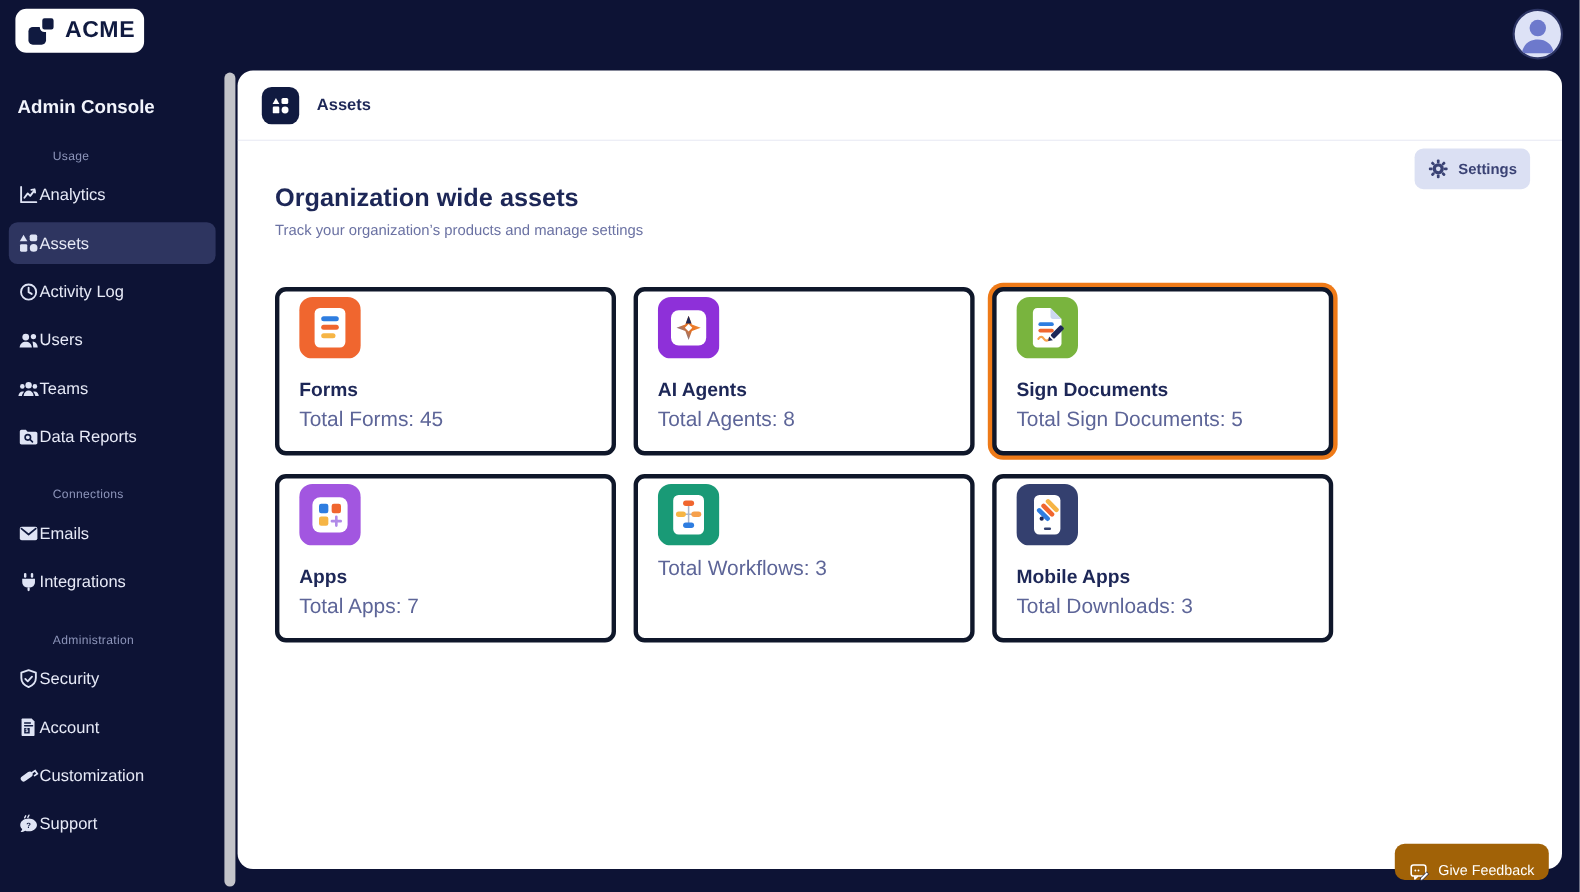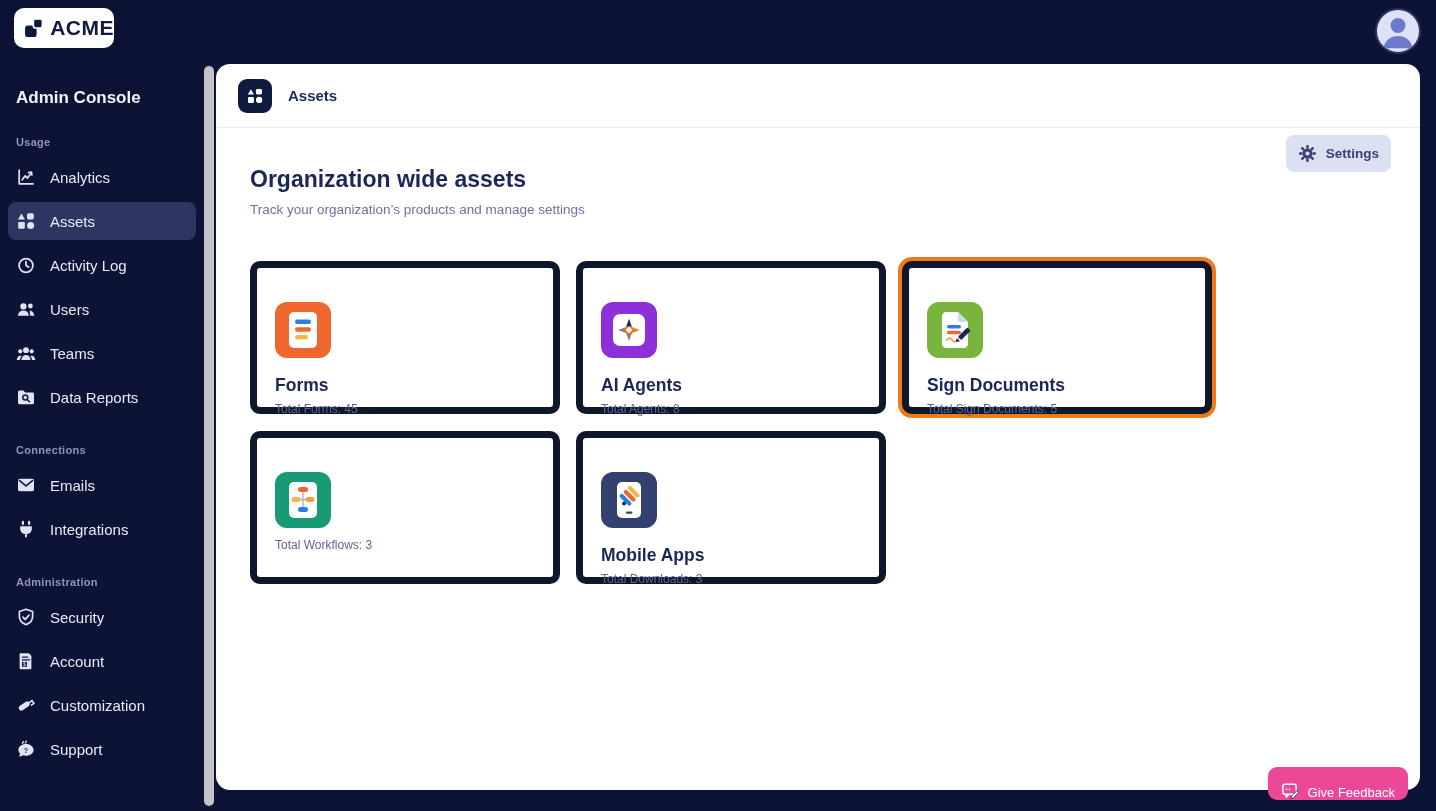--- a/index.html
+++ b/index.html
@@ -6,40 +6,40 @@
   html,body { width:1436px; height:811px; overflow:hidden; }
   body {
     background:#0d1335;
     font-family:"Liberation Sans", sans-serif;
     position:relative;
     color:#1d2757;
   }
   
   .topbar { position:absolute; top:0; left:0; right:0; height:64px; }
   .logo-pill {
-    position:absolute; left:14px; top:8px; width:100px; height:40px;
+    position:absolute; left:14px; top:8px; width:117px; height:40px;
     background:#ffffff; border-radius:10px; display:flex; align-items:center;
     padding-left:9px; gap:4px; cursor:pointer;
   }
   .logo-text { font-size:21px; font-weight:800; color:#101a40; letter-spacing:.5px; }
   .avatar {
     position:absolute; right:15px; top:8px; width:46px; height:46px;
     border-radius:50%; background:#dde2f6; border:2px solid #2c3463;
     overflow:hidden; cursor:pointer;
   }
   
   .sidebar { position:absolute; top:64px; left:0; width:204px; bottom:0; padding:24px 8px 0 8px; overflow:hidden; }
   .sidebar-title { font-size:17px; font-weight:700; color:#f2f4fc; padding-left:8px; }
   .nav-section-label {
-    font-size:11px; font-weight:700; color:#8d95ba; letter-spacing:.3px;
-    padding-left:8px; margin-top:28px; margin-bottom:10px;
+    font-size:11px; font-weight:400; color:#8d95ba; letter-spacing:.3px;
+    padding-left:8px; margin-top:28px; margin-bottom:10px;margin-left:32px;
   }
   .nav-item {
     height:38px; margin-bottom:6px; border-radius:8px; display:flex;
-    align-items:center; gap:14px; padding-left:8px; cursor:pointer; color:#e7eaf7;
+    align-items:center; padding-left:8px; cursor:pointer; color:#e7eaf7;
   }
   .nav-item.active { background:#2e3560; }
   .nav-label { font-size:15px; }
   .nav-ic { width:20px; height:20px; display:flex; }
   
   .scroll-thumb {
     position:absolute; left:204px; top:66px; width:10px; height:740px;
     background:#c3c4c9; border-radius:6px; z-index:6; cursor:grab;
   }
   
@@ -65,31 +65,31 @@
     align-items:center; gap:9px; cursor:pointer;
     font-family:"Liberation Sans", sans-serif;
     font-size:13.5px; font-weight:700; color:#3a4274;
   }
   
   .card-grid {
     margin-top:44px; display:grid; grid-template-columns:repeat(3,310px);
     column-gap:16px; row-gap:17px;
   }
   .card {
-    width:310px; height:153px; background:#ffffff; border:7px solid #0f172a;
-    border-radius:10px; padding:34px 18px; cursor:pointer;
+    width:310px; height:153px; background:#ffffff; border:4px solid #0f172a;
+    border-radius:10px; padding:5px 18px; cursor:pointer;
   }
   .card.highlighted { box-shadow:0 0 0 4px #ee7a18; }
   .card-title { font-size:17.5px; font-weight:800; color:#1d2757; margin-top:13px; }
-  .card-stat { font-size:12px; color:#5d6598; margin-top:6px; }
+  .card-stat { font-size:19px; color:#5d6598; margin-top:6px; }
   
   .feedback-btn {
-    position:absolute; top:767px; right:28px; height:33px; padding:0 13px;
-    background:#ec4899; border:none; border-radius:9px; display:flex;
-    align-items:flex-end; gap:8px; z-index:10; cursor:pointer;
+    position:absolute; top:767px; right:28px; height:33px; padding:16px 13px;
+    background:#a16207; border:none; border-radius:9px; display:flex;
+    align-items:flex-start; gap:8px; z-index:10; cursor:pointer;
     font-family:"Liberation Sans", sans-serif;
     font-size:13px; color:#ffffff;
   }
 </style>
 </head>
 <body>
 
 <div class="topbar">
   <div class="logo-pill">
     <svg width="32" height="32" viewBox="0 0 28 28">
@@ -333,20 +333,32 @@
           <path d="M20 38q2.5-3.4 5 0t5 0" stroke="#f6a04c" stroke-width="2" fill="none" stroke-linecap="round"></path>
           <g transform="rotate(45 36 33)">
             <rect x="33.6" y="24.5" width="4.8" height="13.5" rx="1.3" fill="#1d2757"></rect>
             <polygon points="33.6,39.5 38.4,39.5 36,43" fill="#1d2757"></polygon>
           </g>
         </svg>
         <div class="card-title">Sign Documents</div>
         <div class="card-stat">Total Sign Documents: 5</div>
       </div>
 
+      <div class="card">
+        <svg width="56" height="56" viewBox="0 0 56 56">
+          <rect width="56" height="56" rx="12" fill="#A256E0"></rect>
+          <rect x="12" y="12" width="32" height="32" rx="7" fill="#ffffff"></rect>
+          <rect x="18" y="18" width="8.5" height="8.5" rx="2" fill="#2e7de0"></rect>
+          <rect x="29.5" y="18" width="8.5" height="8.5" rx="2" fill="#f0662f"></rect>
+          <rect x="18" y="29.5" width="8.5" height="8.5" rx="2" fill="#f6b545"></rect>
+          <path d="M33.75 29.8v8 M29.75 33.75h8" stroke="#b18ae8" stroke-width="2.4" stroke-linecap="round"></path>
+        </svg>
+        <div class="card-title">Apps</div>
+        <div class="card-stat">Total Apps: 7</div>
+      </div>
 
       <div class="card">
         <svg width="56" height="56" viewBox="0 0 56 56">
           <rect width="56" height="56" rx="12" fill="#199A76"></rect>
           <rect x="14" y="10" width="28" height="36" rx="5" fill="#ffffff"></rect>
           <path d="M28 19v17 M21 27.5h14 M21 27.5v0 M35 27.5v0" stroke="#a9b6cc" stroke-width="1.4" fill="none"></path>
           <rect x="23" y="15" width="10" height="5" rx="2.5" fill="#f0662f"></rect>
           <rect x="16.5" y="25" width="9" height="5" rx="2.5" fill="#f6b545"></rect>
           <rect x="30.5" y="25" width="9" height="5" rx="2.5" fill="#f6a04c"></rect>
           <rect x="23" y="35" width="10" height="5" rx="2.5" fill="#2e7de0"></rect>

